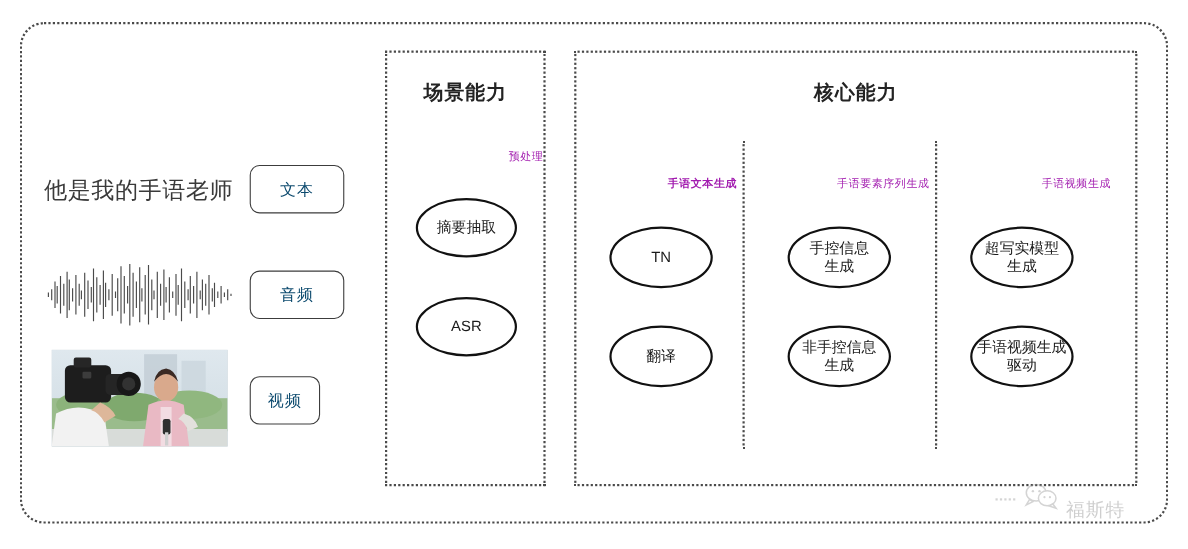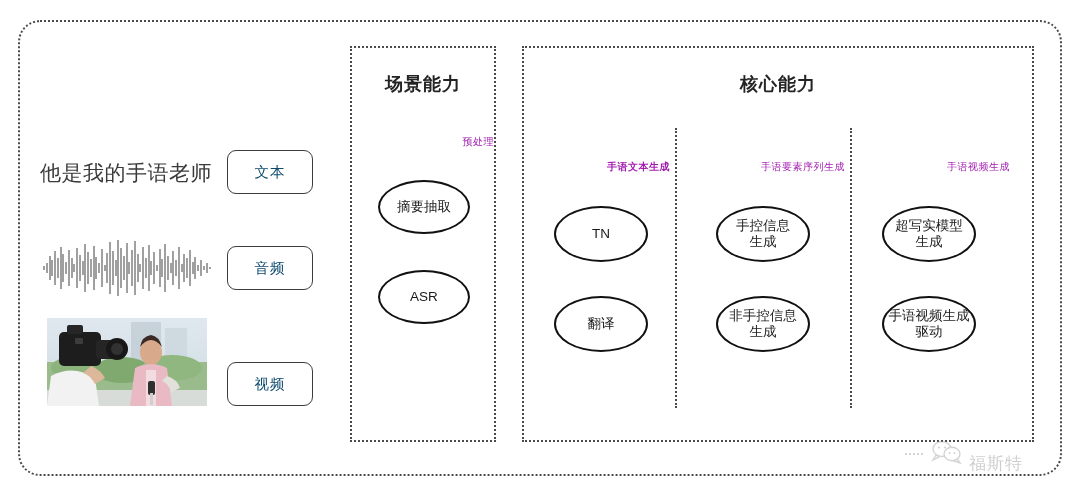--- a/index.html
+++ b/index.html
@@ -281,21 +281,21 @@
       <rect x="49" y="22" width="22" height="19" rx="4" fill="#252525"></rect>
       <circle cx="70" cy="31" r="11" fill="#181818"></circle>
       <circle cx="70" cy="31" r="6" fill="#323232"></circle>
       <path d="M44 48 q10 4 14 12 l-10 6 q-5 -9 -12 -11 z" fill="#ddb79a"></path>
       <rect x="28" y="20" width="8" height="6" rx="1" fill="#3c3c3c"></rect>
     </svg>
   </div>
 
   <div class="type-box" style="left:227px; top:150px; width:86px; height:44px;">文本</div>
   <div class="type-box" style="left:227px; top:246px; width:86px; height:44px;">音频</div>
-  <div class="type-box" style="left:227px; top:342px; width:86px; height:44px;margin-top:20px;">视频</div>
+  <div class="type-box" style="left:227px; top:342px; width:64px; height:44px;">视频</div>
 
   <div class="panel panel-scene">
     <div class="panel-title">场景能力</div>
 
     <div class="sub-title" style="left:0; top:87px; width:100%;">预处理</div>
 
     <div class="ellipse" style="left:26px; top:132px; width:92px; height:54px;">摘要抽取</div>
     <div class="ellipse" style="left:26px; top:222px; width:92px; height:54px;">ASR</div>
   </div>
 

